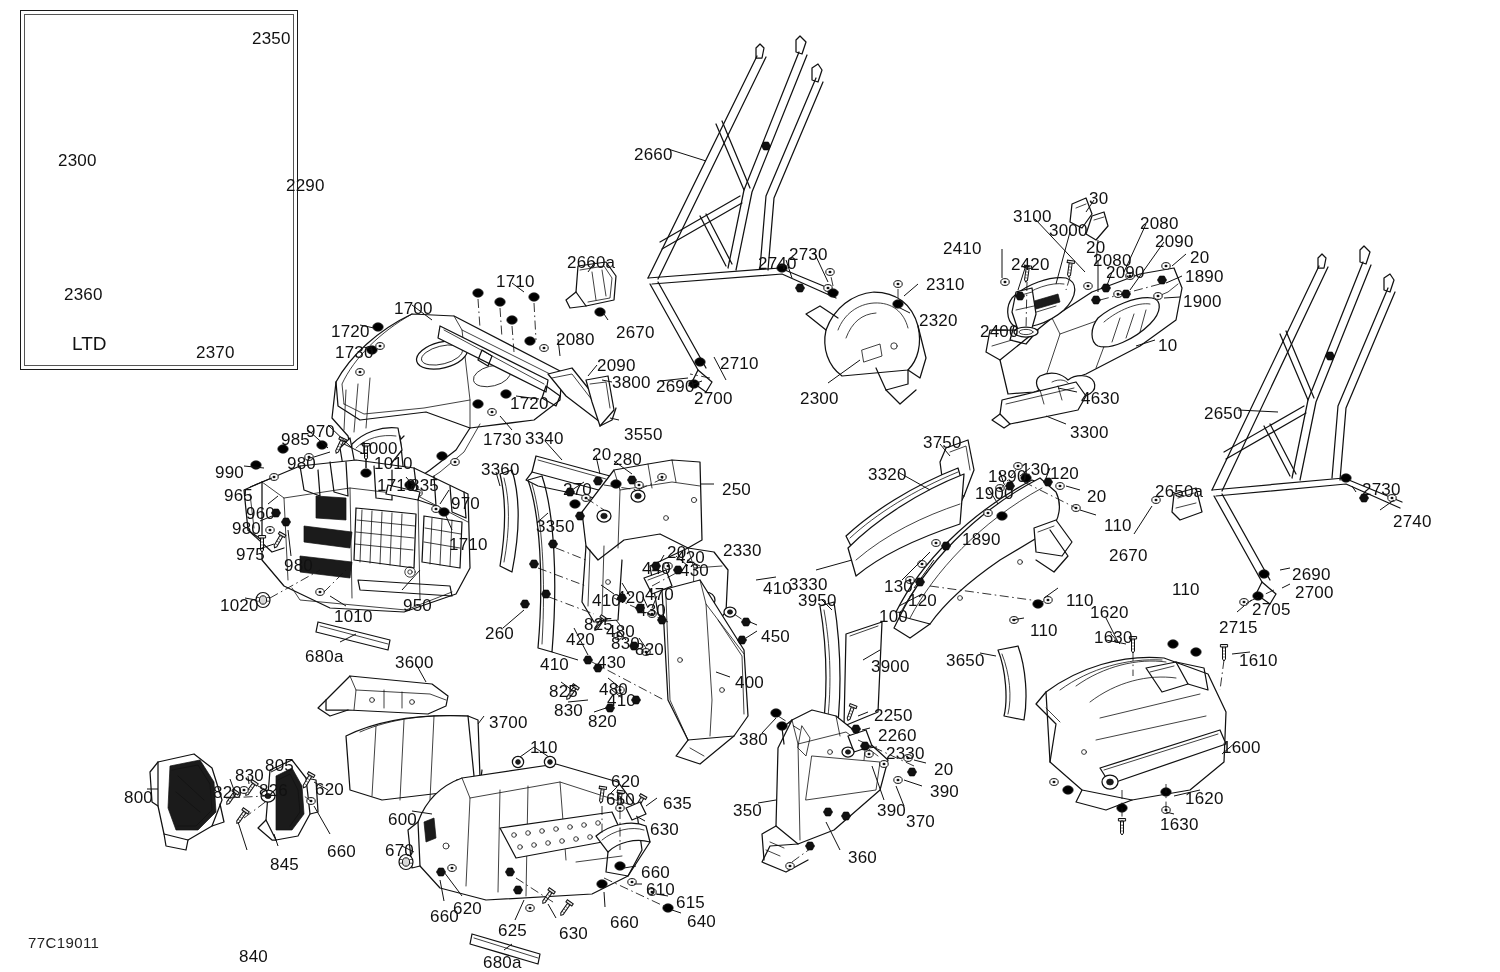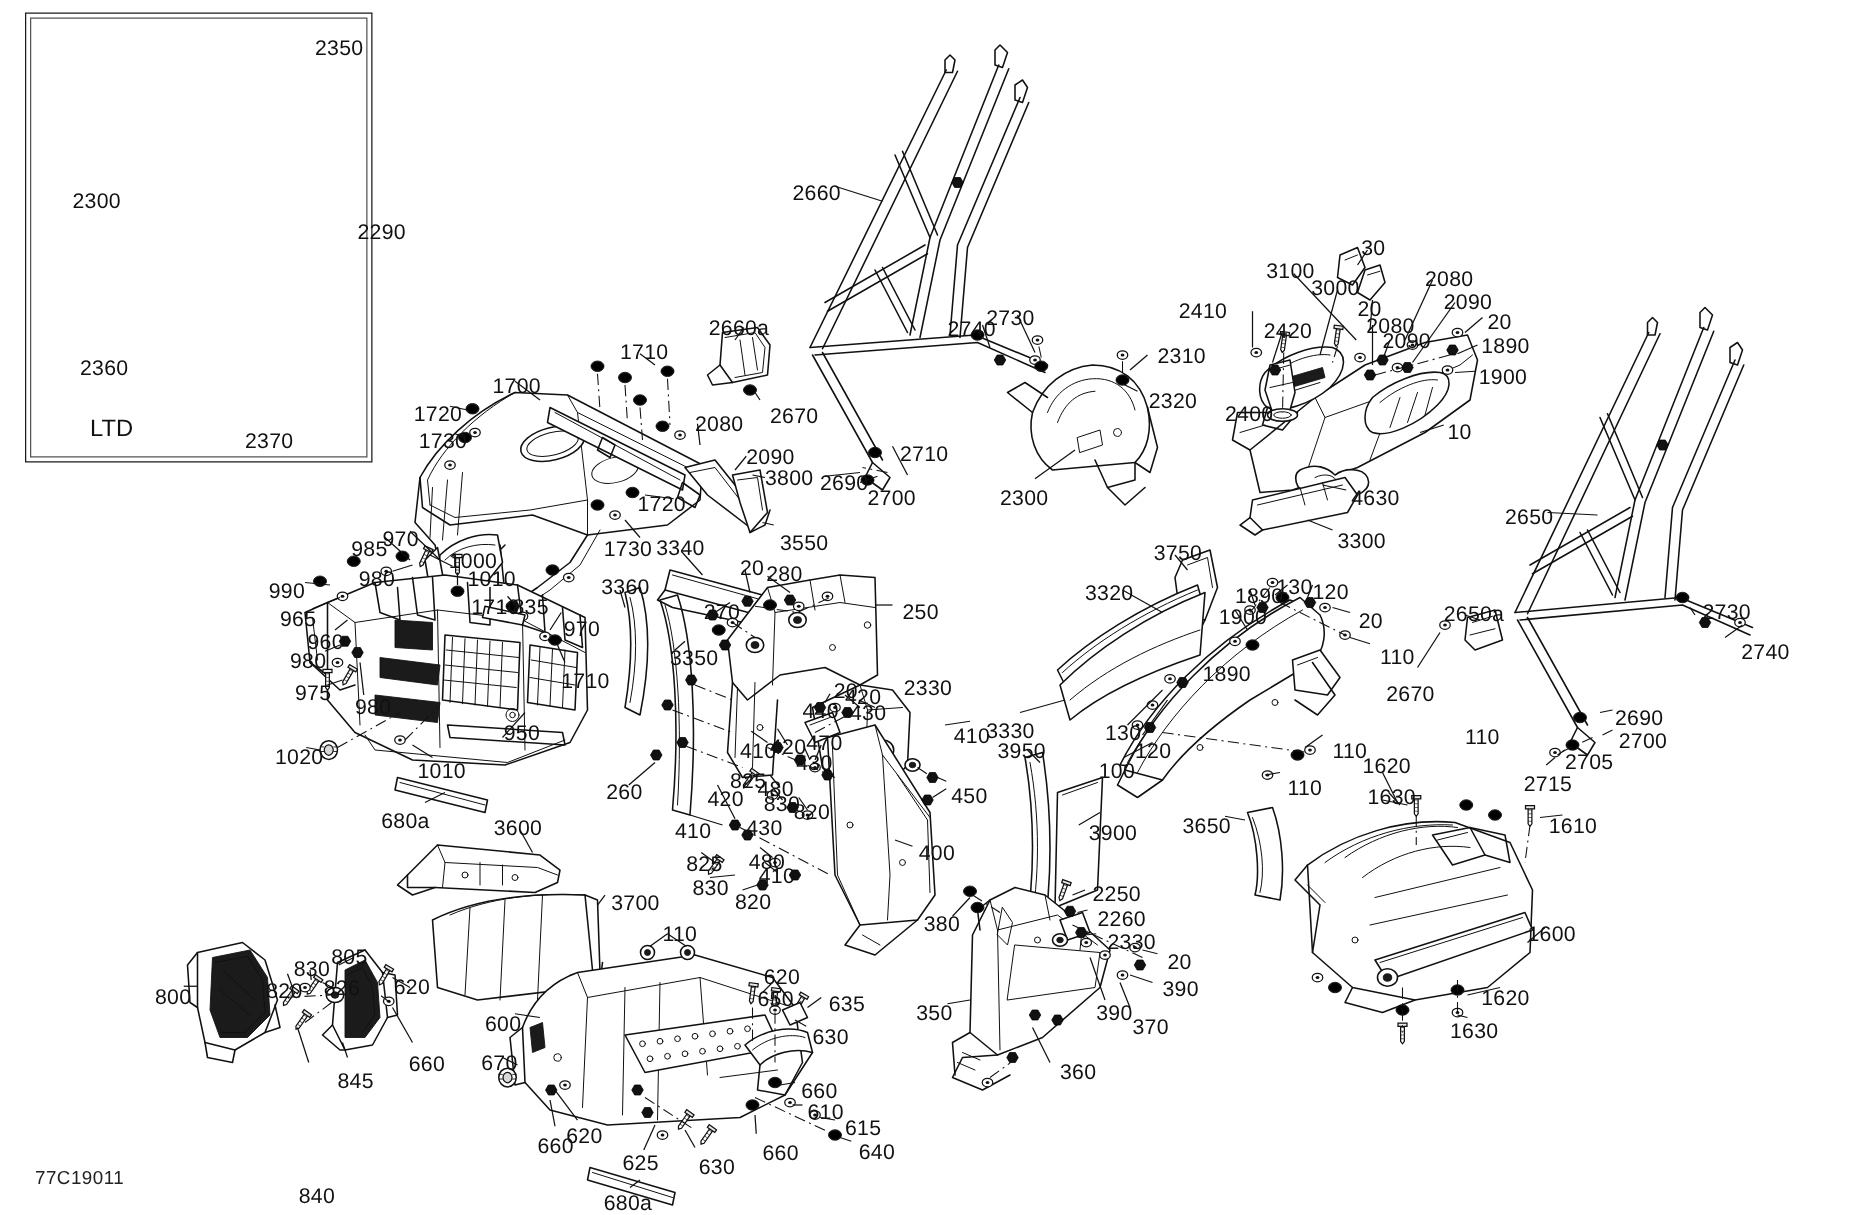--- a/index.html
+++ b/index.html
@@ -1269,21 +1269,21 @@
       <div class="callout" style="left: 224px; top: 487px;">965</div>
       <div class="callout" style="left: 246px; top: 505px;">960</div>
       <div class="callout" style="left: 377px; top: 477px;">1710</div>
       <div class="callout" style="left: 410px; top: 477px;">835</div>
       <div class="callout" style="left: 451px; top: 495px;">970</div>
       <div class="callout" style="left: 232px; top: 520px;">980</div>
       <div class="callout" style="left: 236px; top: 546px;">975</div>
       <div class="callout" style="left: 284px; top: 557px;">980</div>
       <div class="callout" style="left: 449px; top: 536px;">1710</div>
       <div class="callout" style="left: 536px; top: 518px;">3350</div>
-      <div class="callout" style="left: 403px; top: 578px;">950</div>
+      <div class="callout" style="left: 403px; top: 597px;">950</div>
       <div class="callout" style="left: 220px; top: 597px;">1020</div>
       <div class="callout" style="left: 334px; top: 608px;">1010</div>
       <div class="callout" style="left: 485px; top: 625px;">260</div>
       <div class="callout" style="left: 305px; top: 648px;">680a</div>
       <div class="callout" style="left: 395px; top: 654px;">3600</div>
       <div class="callout" style="left: 489px; top: 714px;">3700</div>
       <div class="callout" style="left: 667px; top: 544px;">20</div>
       <div class="callout" style="left: 676px; top: 549px;">420</div>
       <div class="callout" style="left: 680px; top: 562px;">430</div>
       <div class="callout" style="left: 642px; top: 560px;">440</div>

